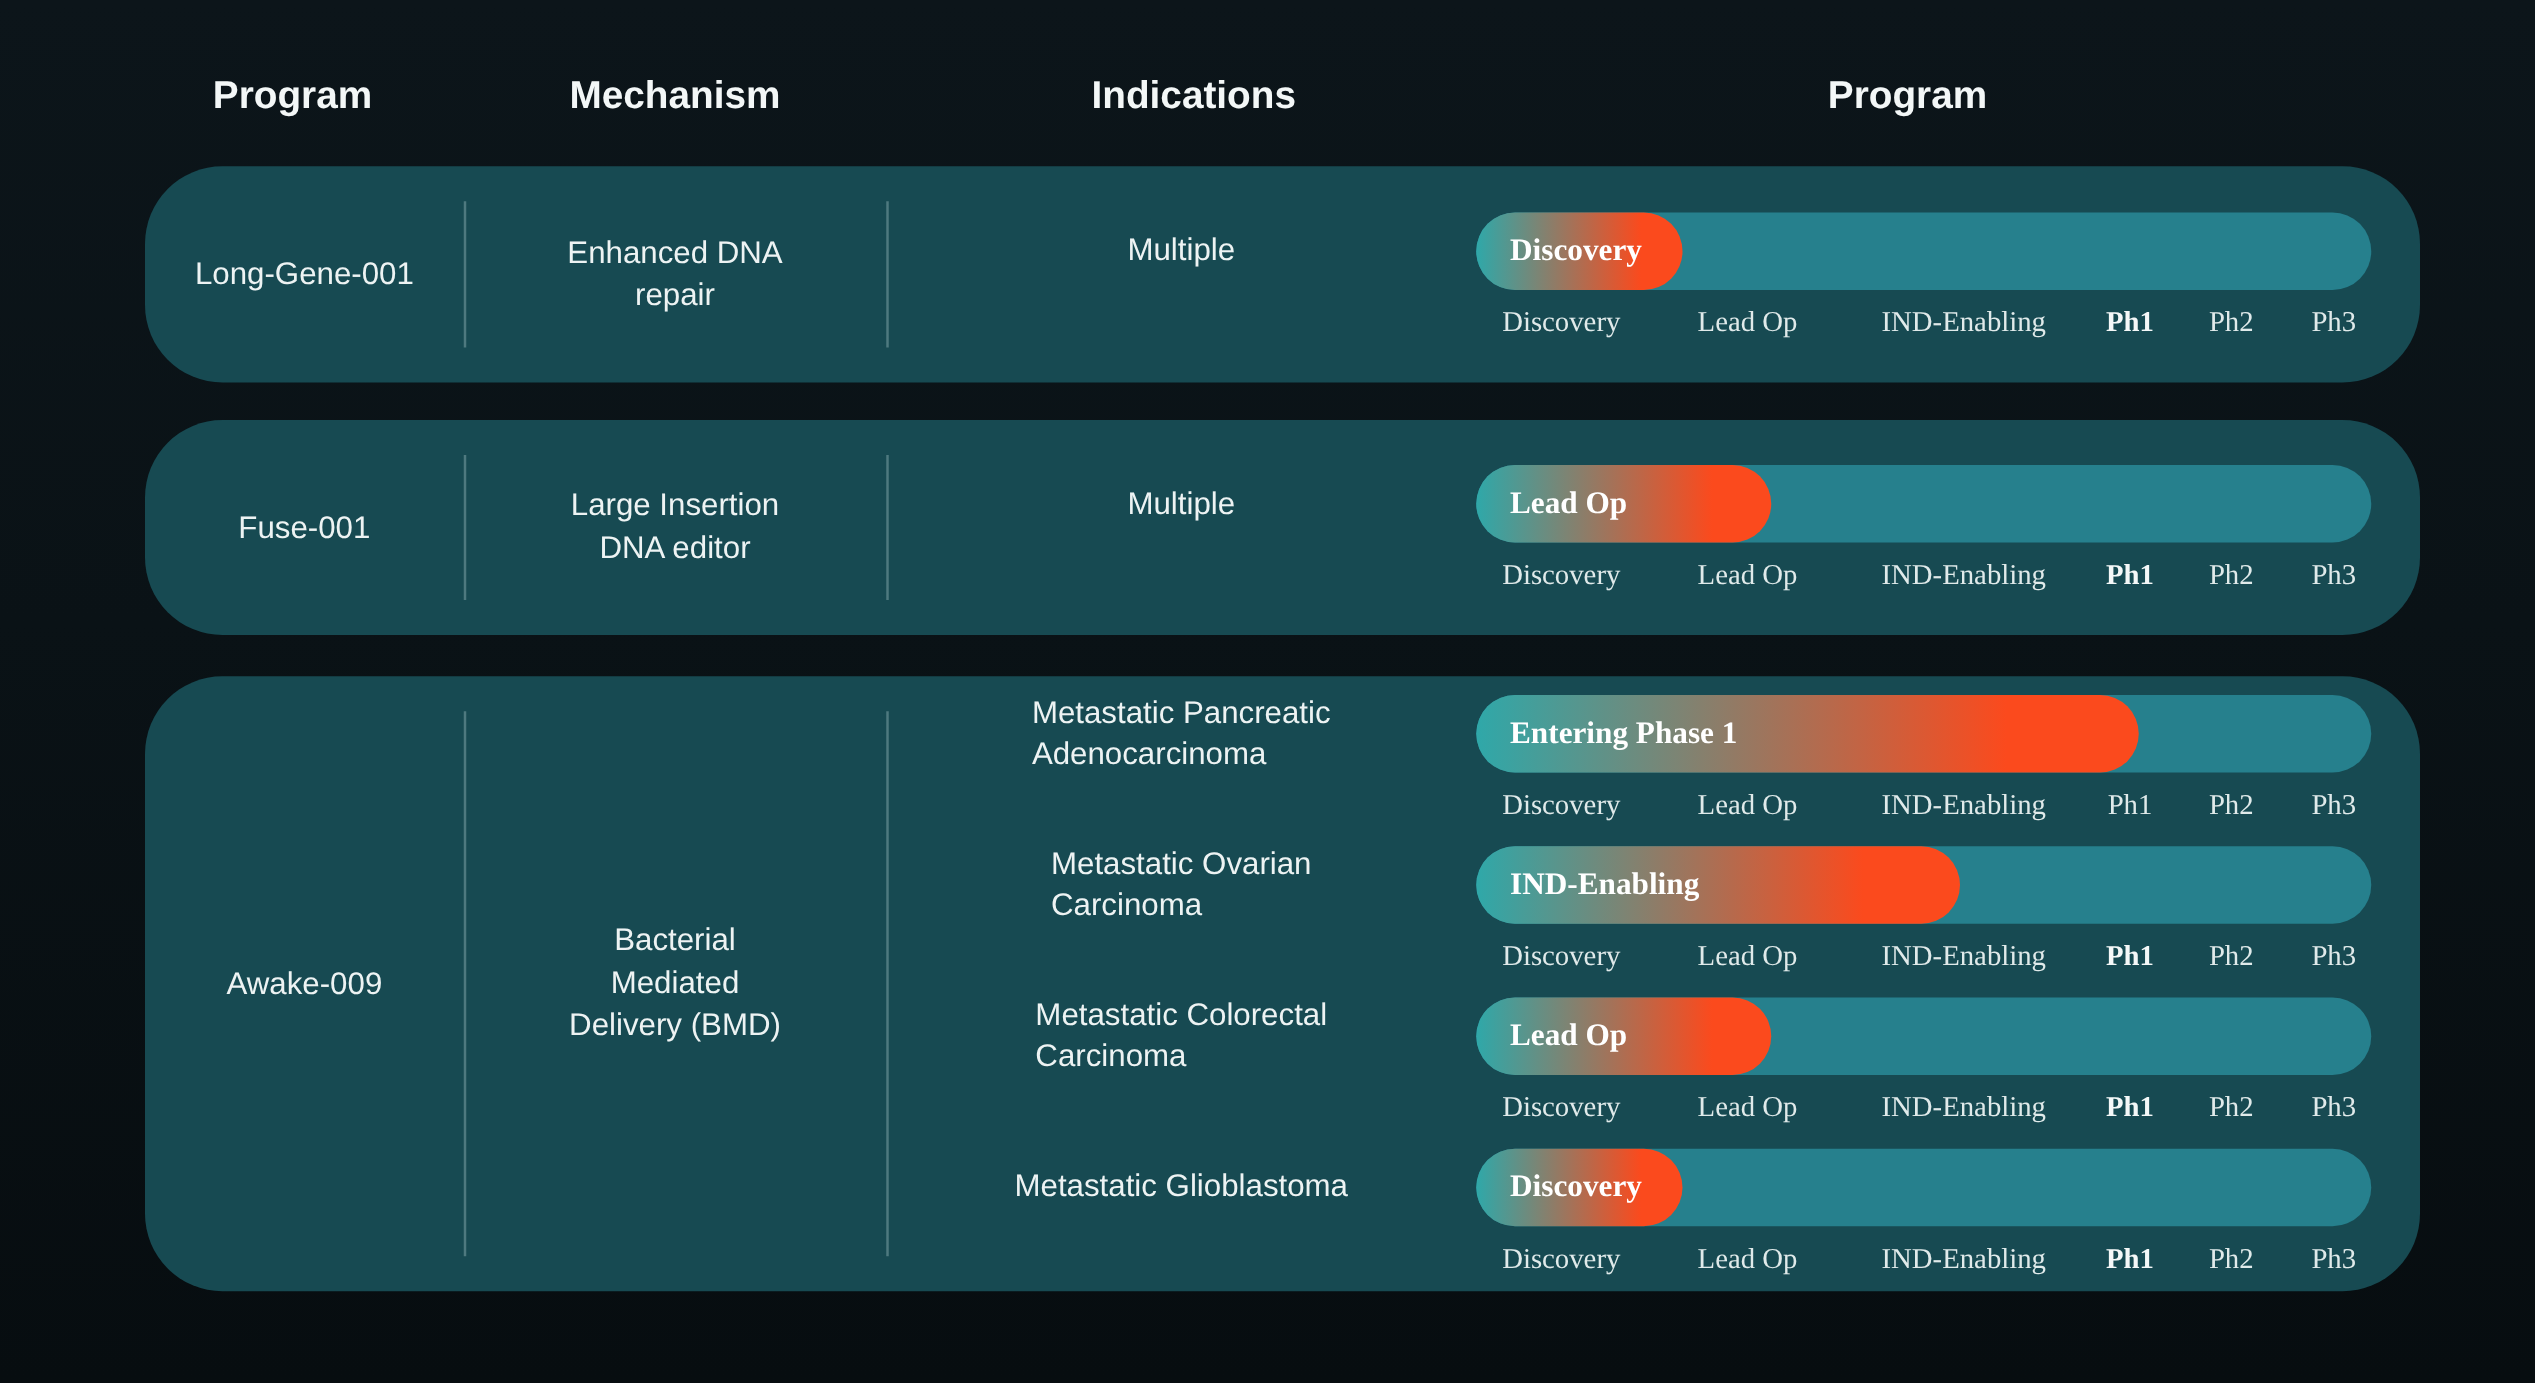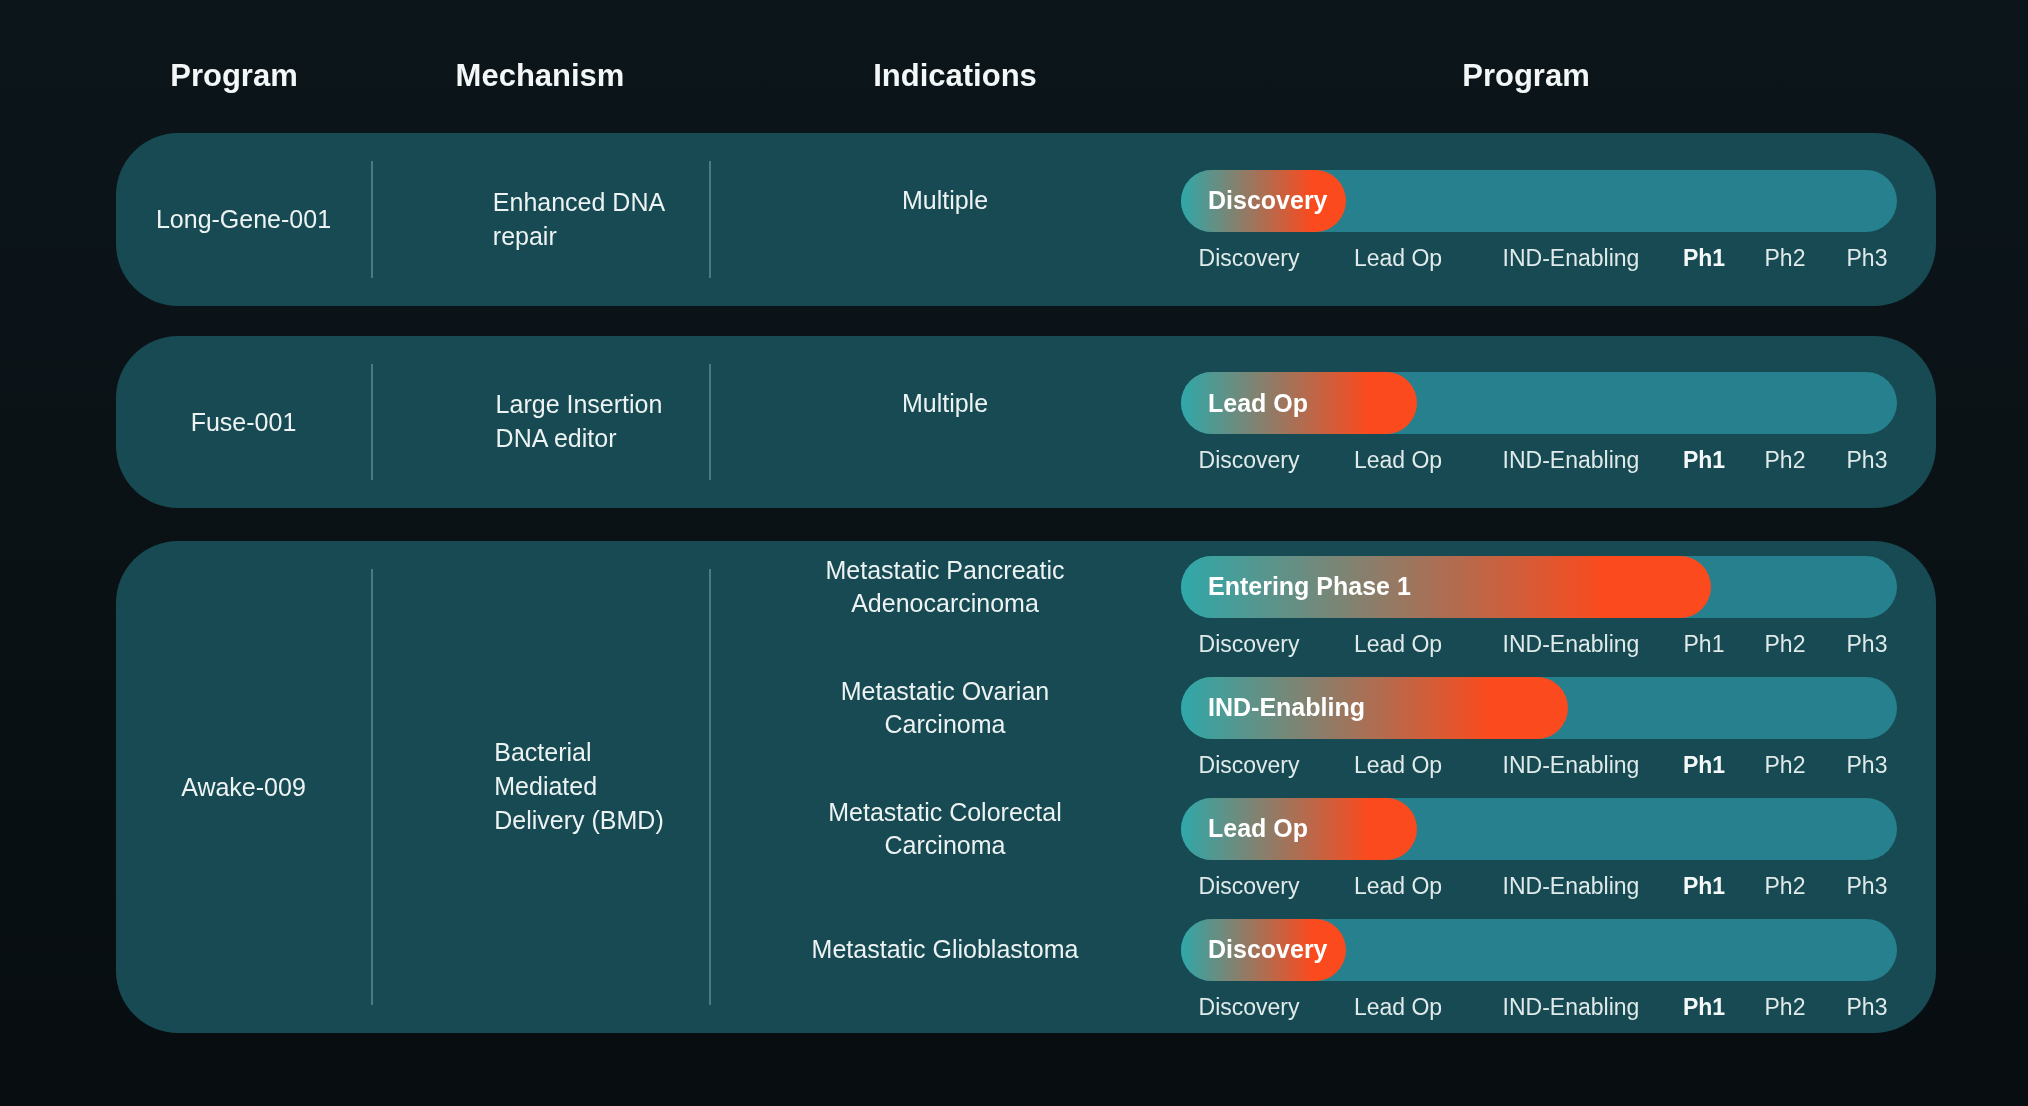--- a/index.html
+++ b/index.html
@@ -62,23 +62,23 @@
     text-align: center;
   }
   .cell-mechanism {
     position: absolute;
     left: 255px; top: 0; bottom: 0;
     width: 338px;
     display: flex;
     align-items: center;
     justify-content: center;
     font-size: 25px;
+    text-align: center;
     white-space: pre-line;
     line-height: 1.35;
-    padding-left: 39px;
   }
   .entries {
     position: absolute;
     left: 593px; top: 0; bottom: 0;
     width: 1188px;
     display: flex;
     flex-direction: column;
     justify-content: center;
     gap: 21px;
   }
@@ -87,25 +87,25 @@
     align-items: flex-start;
     height: 100px;
   }
   .indication {
     width: 472px;
     height: 62px;
     display: flex;
     align-items: center;
     justify-content: center;
     font-size: 25px;
-    text-align: center;
+    text-align: left;
     white-space: pre-line;
     line-height: 1.32;
   }
-  .status { width: 716px; }
+  .status { width: 716px; font-family: Liberation Serif, serif; }
   .track {
     position: relative;
     height: 62px;
     border-radius: 31px;
     background: #26808d;
   }
   .fill {
     position: absolute;
     left: 0; top: 0; bottom: 0;
     border-radius: 31px;

